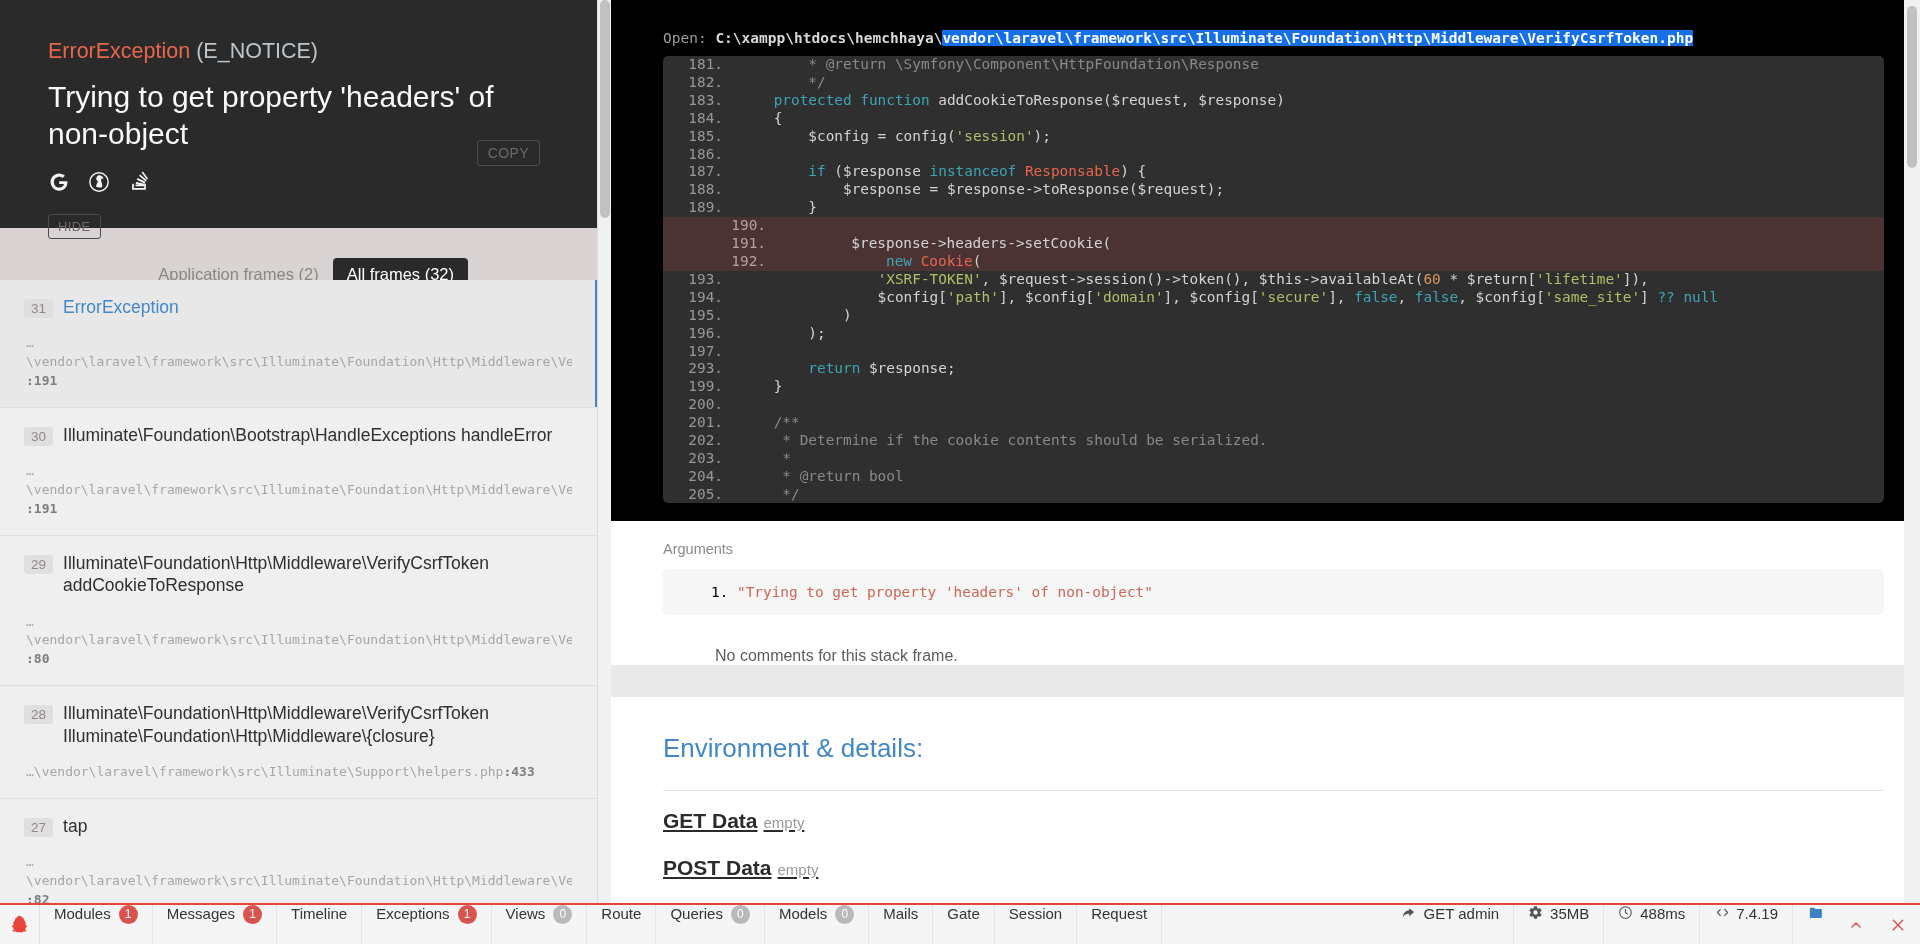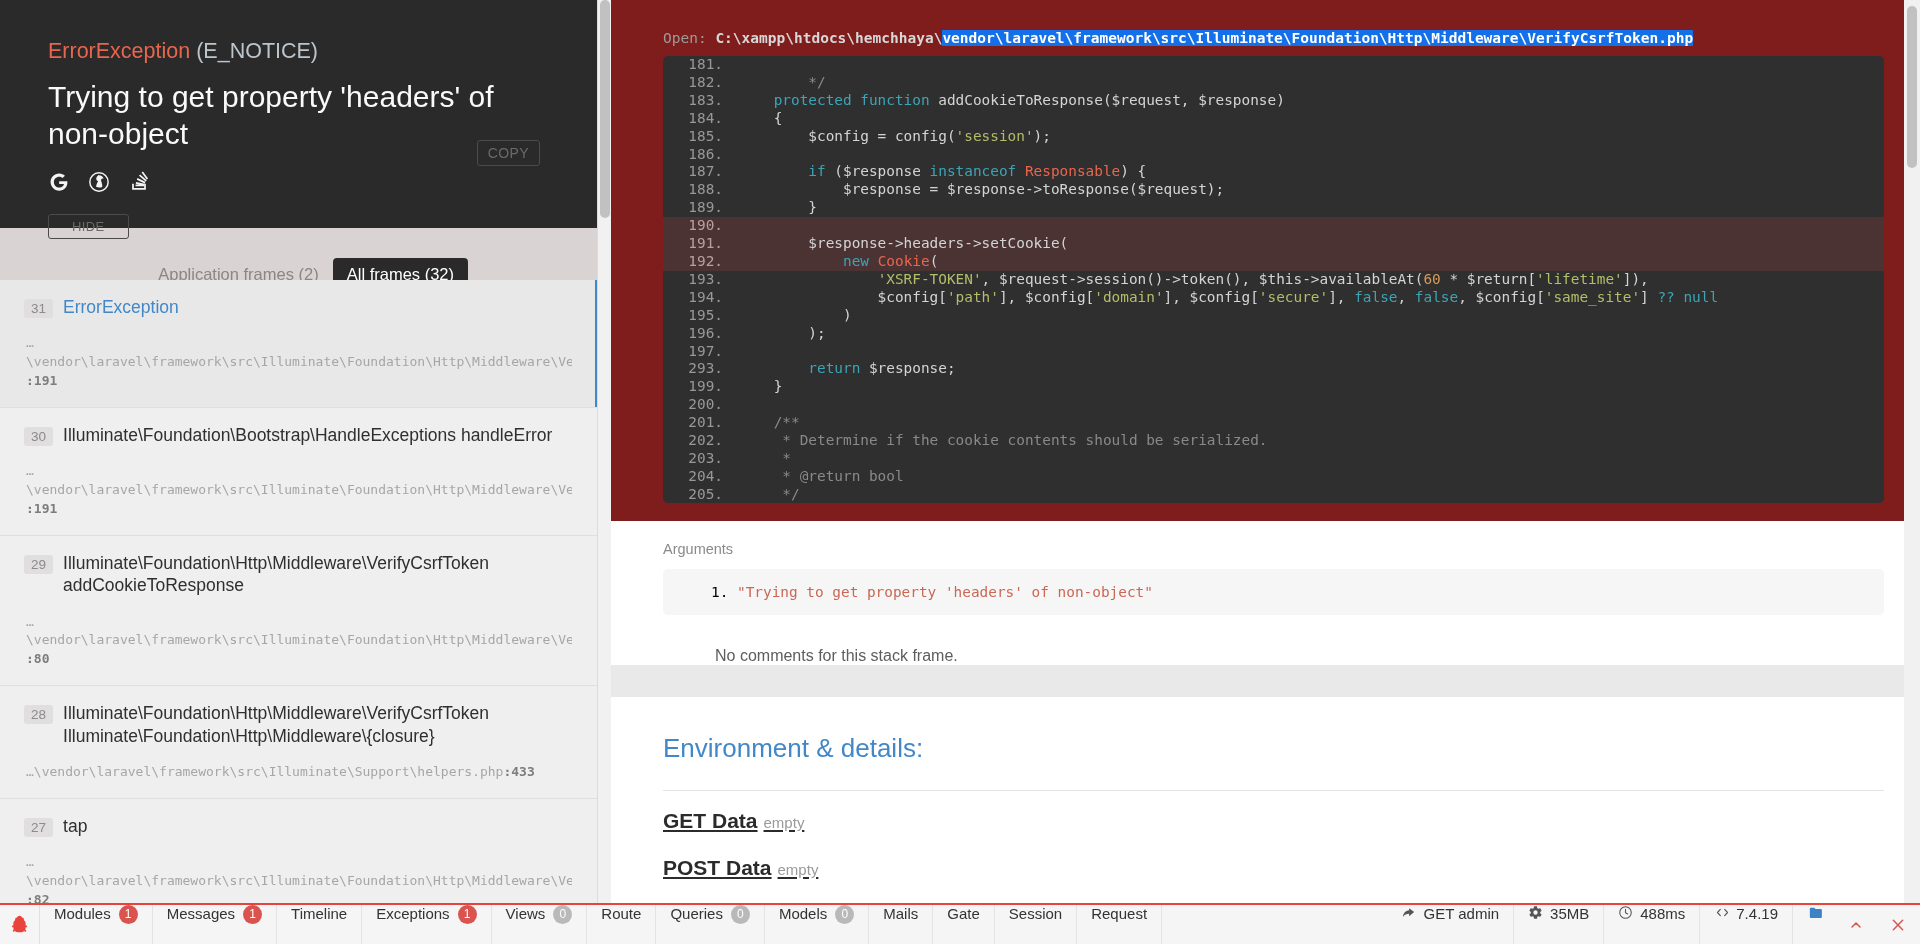--- a/index.html
+++ b/index.html
@@ -33,21 +33,21 @@
     color: #fafafa; font-size: 30px; line-height: 1.22;
     font-weight: 400; margin: 0 0 18px 0;
     word-break: break-word;
   }
   .exc-icons { display: flex; align-items: center; gap: 18px; margin-bottom: 20px; height: 24px;}
   .exc-icons .ic { width: 22px; height: 22px; display:inline-block; opacity:.95;}
   .hide-btn {
     display: inline-block;
     border: 1px solid #4b4b4b; color: #6a6a6a;
     background: transparent; font-size: 13px;
-    padding: 4px 23px; border-radius: 3px;
+    padding: 4px 9px; border-radius: 3px;
     letter-spacing: .4px;
   }
   .copy-btn {
     position: absolute; right: 60px; top: 140px;
     border: 1px solid #4b4b4b; color: #6a6a6a;
     background: transparent; font-size: 14px;
     padding: 4px 10px; border-radius: 3px;
     letter-spacing: .4px;
   }
   .frames-tabs {
@@ -100,21 +100,21 @@
     position: absolute; left: 2px; top: 0px; width: 10px; height: 218px;
     background: #c1c1c1; border-radius: 5px;
   }
 
   
   .right-panel {
     position: absolute; left: 611px; top: 0;
     width: 1293px; height: 903px;
     background: #fff; overflow: hidden;
   }
-  .code-section { background: #7f1d1d; padding: 0 0 18px 0; }
+  .code-section { background: #000000; padding: 0 0 18px 0; }
   .open-line {
     font-family: "DejaVu Sans Mono", monospace;
     font-size: 14.5px; padding: 30px 0 10px 52px;
     color: #9b9b9b; white-space: nowrap;
   }
   .open-line .lbl { color: #9b9b9b; }
   .open-line .path1 { color: #d7d7d7; font-weight: bold; }
   .open-line .sel { background: #1470e8; color: #ffffff; font-weight: bold; }
   .code-block {
     margin: 0 20px 0 52px;
@@ -124,21 +124,21 @@
     font-size: 14.4px; line-height: 17.9px;
     overflow: hidden; height: 447px;
     position: relative;
   }
   .code-line { display: flex; white-space: pre; }
   .code-line.hl { background: #4b3334; }
   .ln {
     width: 76px; flex: 0 0 76px; text-align: right;
     padding-right: 16px; color: #989898; user-select:none;
   }
-  .code-line.hl .ln { color: #b9a0a0; }
+  .code-line.hl .ln { color: #b9a0a0; margin-left: 43px; }
   .cd { color: #d4d4d4; }
   .k   { color: #3ba5b5; }          
   .cm  { color: #898989; }          
   .str { color: #b5bd68; }          
   .cls { color: #e8664e; }          
   .num { color: #d89a5a; }
 
   .args-area { background: #fff; padding: 20px 0 0 52px; }
   .args-title { font-size: 14.5px; color: #8a8a8a; margin-bottom: 12px; }
   .args-box {
@@ -313,21 +313,21 @@
   </div>
 
   <div class="right-panel">
 
     <div class="code-section">
       <div class="open-line">
         <span class="lbl">Open:</span>
         <span class="path1">C:\xampp\htdocs\hemchhaya\</span><span class="sel">vendor\laravel\framework\src\Illuminate\Foundation\Http\Middleware\VerifyCsrfToken.php</span>
       </div>
       <div class="code-block" id="code-block">
-          <div class="code-line"><span class="ln">181.</span></div>
+          <div class="code-line"><span class="ln">181.</span><span><span class="cm">        * @return \Symfony\Component\HttpFoundation\Response</span></span></div>
           <div class="code-line"><span class="ln">182.</span><span><span class="cm">        */</span></span></div>
           <div class="code-line"><span class="ln">183.</span><span><span class="cd">    </span><span class="k">protected function</span><span class="cd"> addCookieToResponse($request, $response)</span></span></div>
           <div class="code-line"><span class="ln">184.</span><span><span class="cd">    {</span></span></div>
           <div class="code-line"><span class="ln">185.</span><span><span class="cd">        $config = config(</span><span class="str">'session'</span><span class="cd">);</span></span></div>
           <div class="code-line"><span class="ln">186.</span><span><span class="cd"></span></span></div>
           <div class="code-line"><span class="ln">187.</span><span><span class="cd">        </span><span class="k">if</span><span class="cd"> ($response </span><span class="k">instanceof</span><span class="cd"> </span><span class="cls">Responsable</span><span class="cd">) {</span></span></div>
           <div class="code-line"><span class="ln">188.</span><span><span class="cd">            $response = $response-&gt;toResponse($request);</span></span></div>
           <div class="code-line"><span class="ln">189.</span><span><span class="cd">        }</span></span></div>
           <div class="code-line hl"><span class="ln">190.</span><span><span class="cd"></span></span></div>
           <div class="code-line hl"><span class="ln">191.</span><span><span class="cd">        $response-&gt;headers-&gt;setCookie(</span></span></div>

